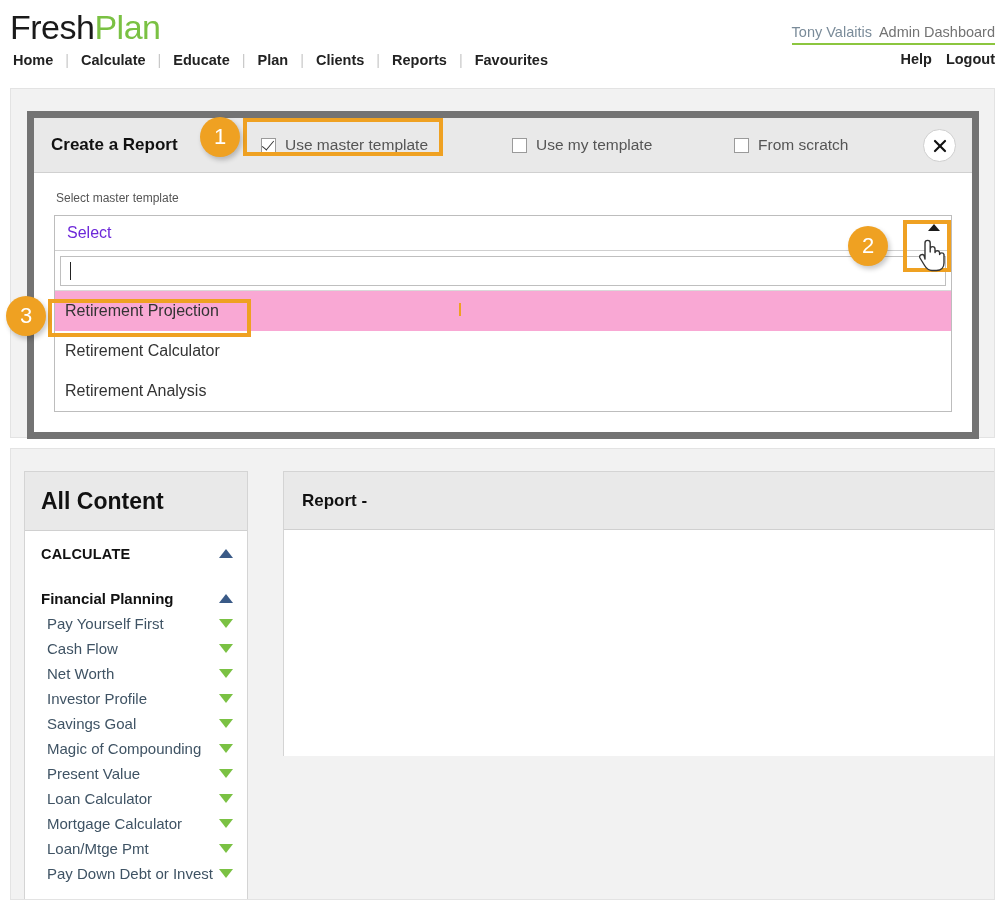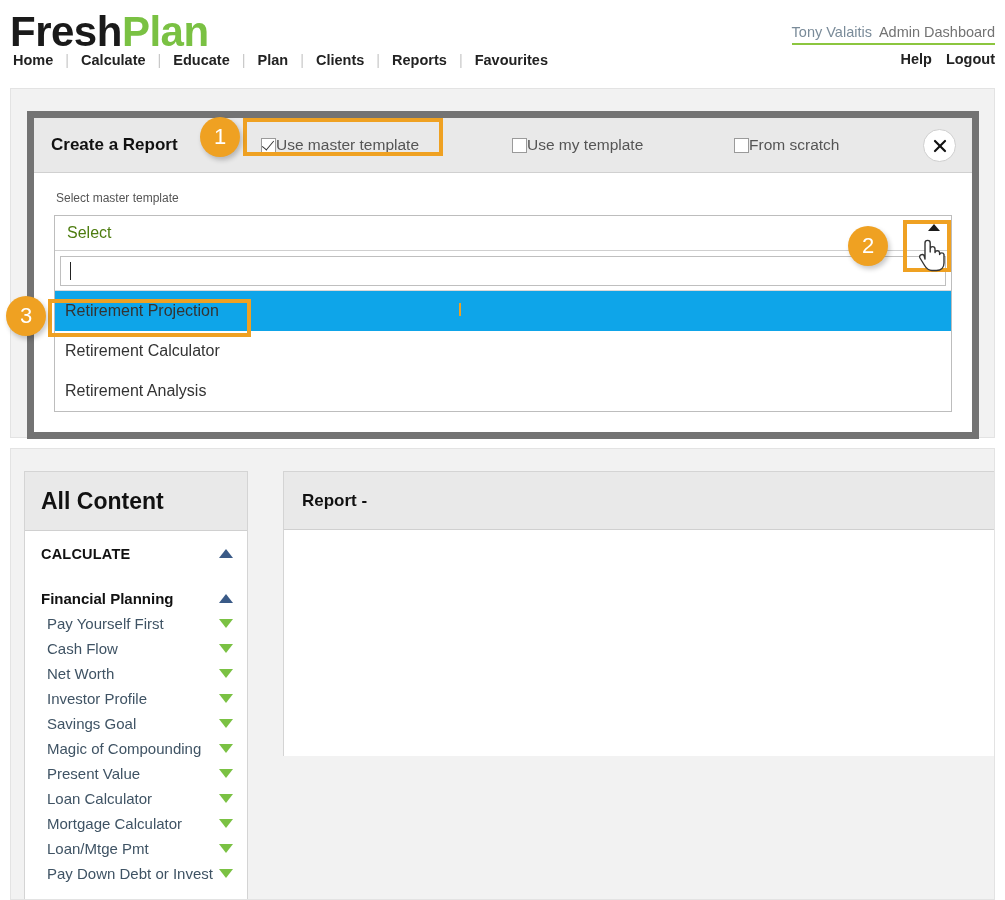--- a/index.html
+++ b/index.html
@@ -19,22 +19,22 @@
   
   .header {
     position: relative;
     height: 82px;
     background: #ffffff;
   }
   .logo {
     position: absolute;
     left: 10px;
     top: 8px;
-    font-size: 42px;
-    font-weight: 700;
+    font-size: 34px;
+    font-weight: 400;
     letter-spacing: -0.5px;
   }
   .logo .fresh { color: #1a1a1a; }
   .logo .plan  { color: #7ac143; }
 
   .nav {
     position: absolute;
     left: 10px;
     top: 52px;
     display: flex;
@@ -120,20 +120,21 @@
     font-size: 17px;
     font-weight: bold;
     color: #111;
     margin-left: 17px;
     white-space: nowrap;
   }
   .cb-opt {
     position: absolute;
     display: flex;
     align-items: center;
+    gap: 9px;
     font-size: 15.5px;
     color: #555;
     cursor: pointer;
     white-space: nowrap;
   }
   .cb-opt.opt0 { left: 227px; }
   .cb-opt.opt1 { left: 478px; }
   .cb-opt.opt2 { left: 700px; }
   .cbx {
     width: 15px;
@@ -185,21 +186,21 @@
     background: #fff;
     position: relative;
     box-sizing: border-box;
   }
   .combo-display {
     height: 34px;
     display: flex;
     align-items: center;
     padding-left: 12px;
     font-size: 16px;
-    color: #4d7c0f;
+    color: #6d28d9;
     border-bottom: 1px solid #cfcfcf;
     cursor: pointer;
   }
   .combo-arrow {
     position: absolute;
     right: 0px;
     top: 0px;
     width: 34px;
     height: 34px;
     display: flex;
@@ -242,21 +243,21 @@
     height: 40px;
     display: flex;
     align-items: center;
     padding-left: 10px;
     font-size: 16px;
     color: #333;
     cursor: pointer;
     position: relative;
   }
   .combo-item.active {
-    background: #0ea5e9;
+    background: #f9a8d4;
   }
   .combo-item .orange-tick {
     position: absolute;
     left: 404px;
     top: 12px;
     width: 1.5px;
     height: 13px;
     background: #efa122;
   }
 

